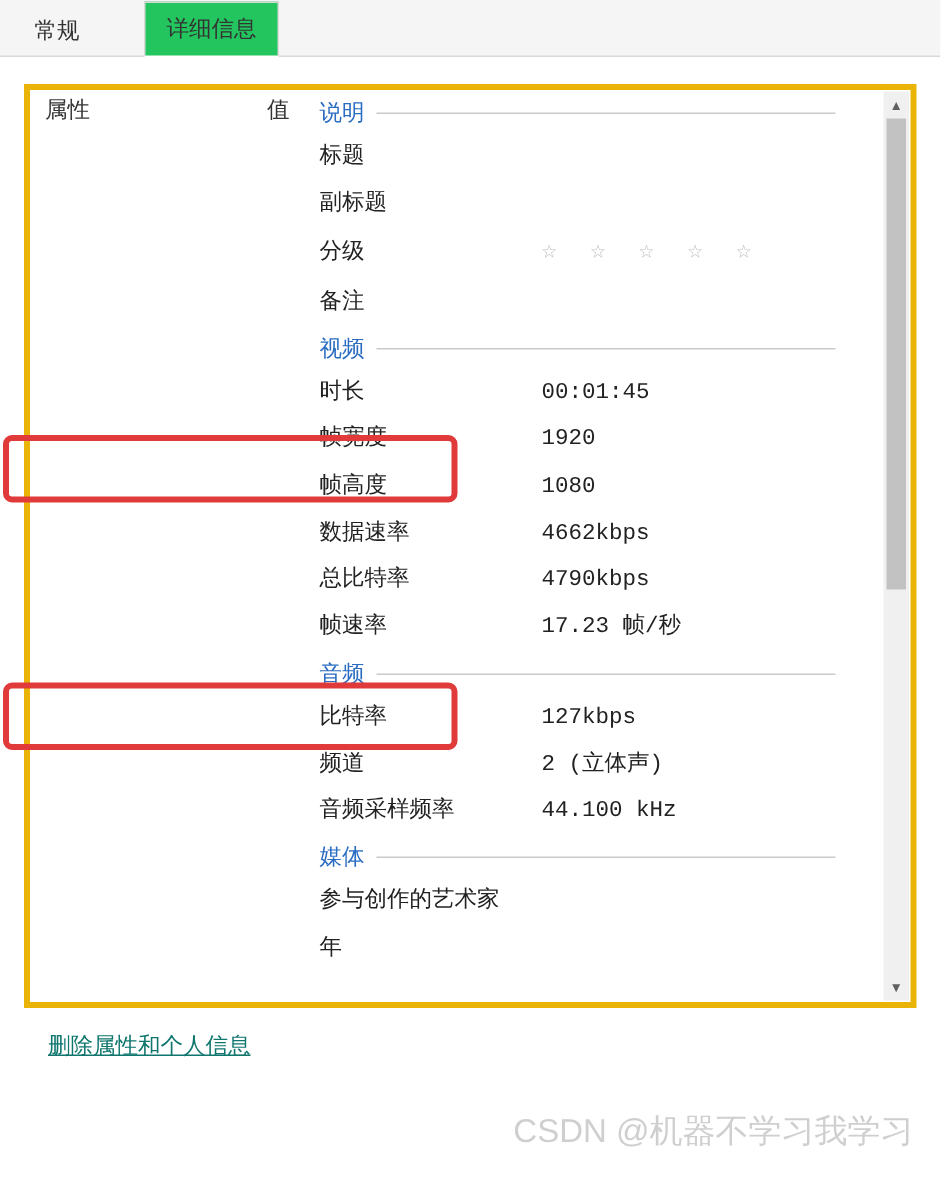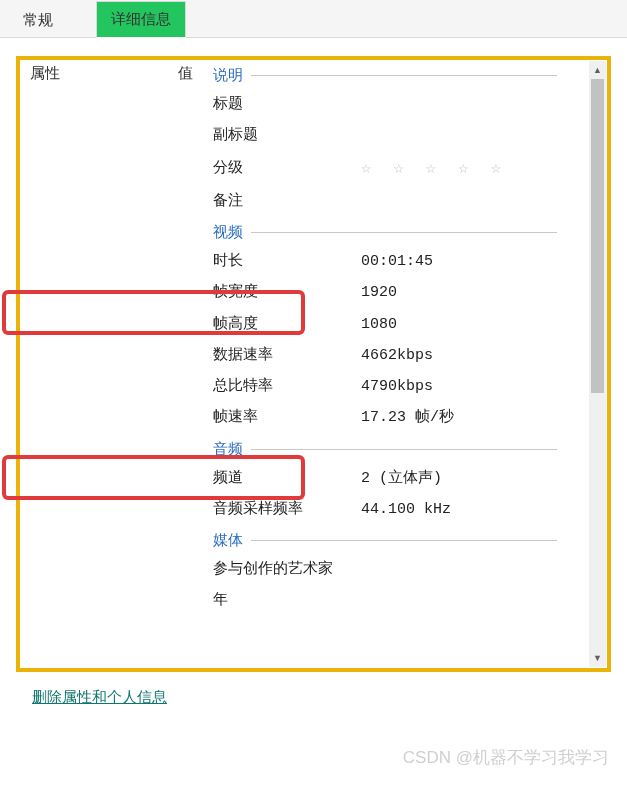--- a/index.html
+++ b/index.html
@@ -146,21 +146,21 @@
       color: #0f766e;
       text-decoration: underline;
       cursor: pointer;
     }
     
     .watermark {
       position: absolute;
       right: 18px;
       bottom: 20px;
       color: rgba(128,128,128,0.38);
-      font-size: 17px;
+      font-size: 22px;
       pointer-events: none;
       margin-top: 20px;
     }
     .content-inner { padding-right: 20px; }
   </style>
 </head>
 <body>
 
 <div class="tabs">
   <div class="tab">常规</div>
@@ -224,20 +224,24 @@
         <div class="row">
           <div class="col-key">帧速率</div>
           <div class="col-val">17.23 帧/秒</div>
         </div>
 
         <div class="section">
           <span class="label">音频</span>
           <span class="rule"></span>
         </div>
         <div class="row">
+          <div class="col-key">比特率</div>
+          <div class="col-val">127kbps</div>
+        </div>
+        <div class="row">
           <div class="col-key">频道</div>
           <div class="col-val">2 (立体声)</div>
         </div>
         <div class="row">
           <div class="col-key">音频采样频率</div>
           <div class="col-val">44.100 kHz</div>
         </div>
 
         <div class="section">
           <span class="label">媒体</span>

